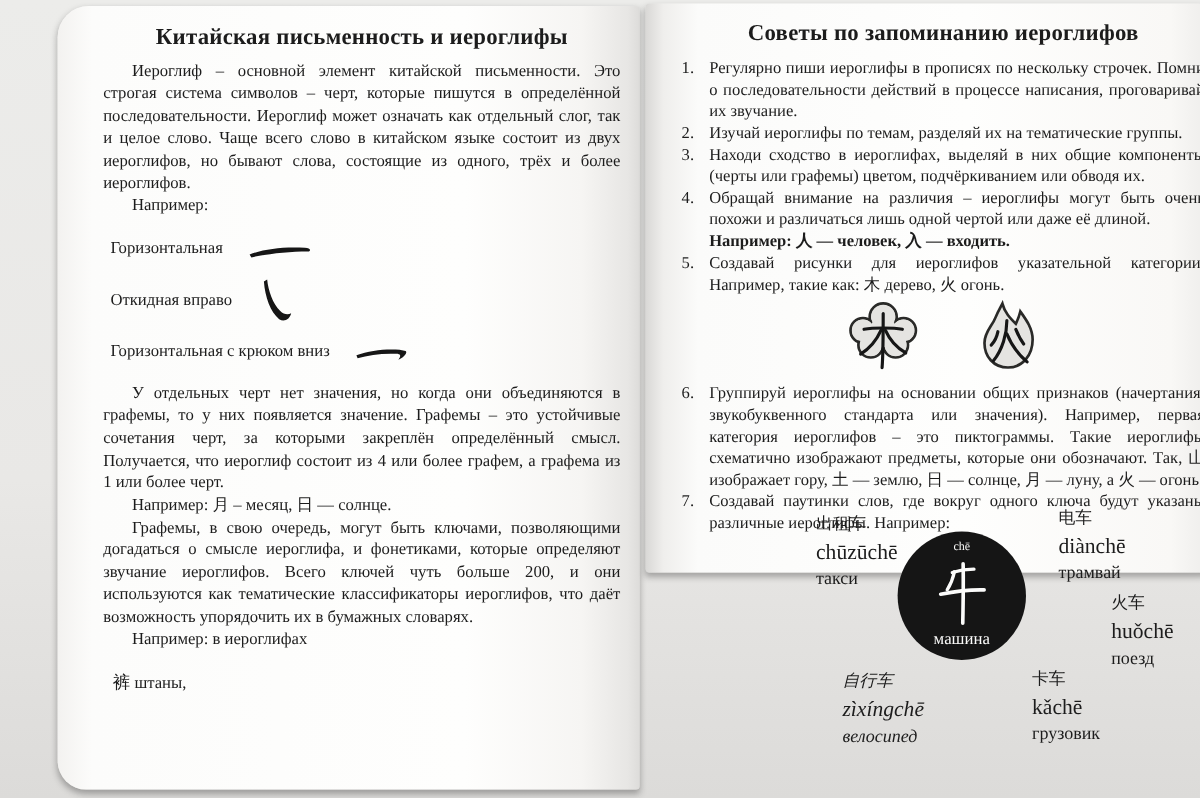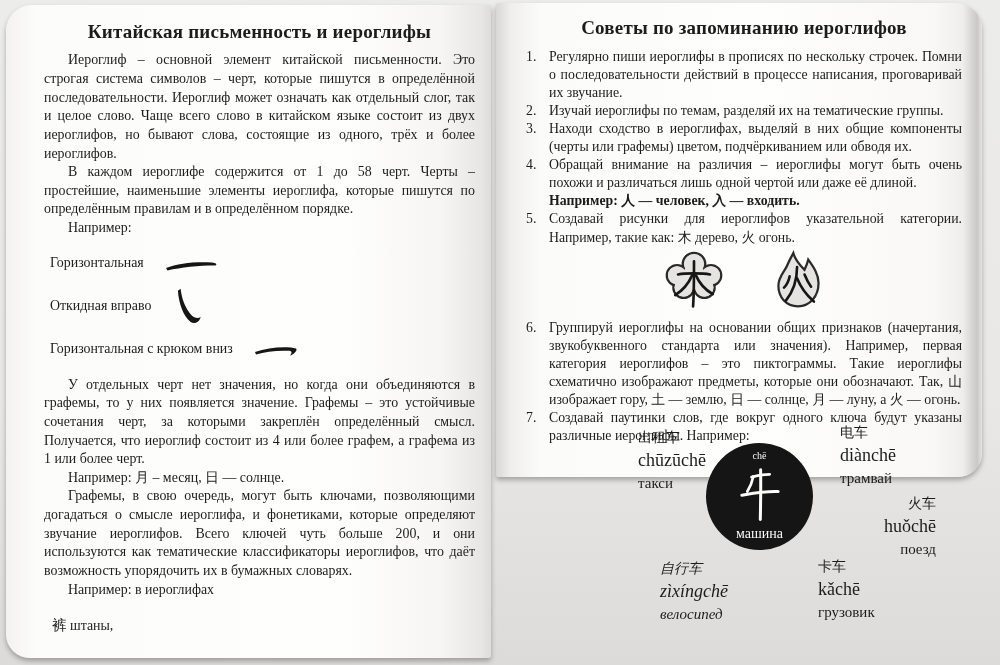--- a/index.html
+++ b/index.html
@@ -9,20 +9,21 @@
     font-family:"Liberation Serif","DejaVu Serif",serif;
     color:#1c1c1c;
   }
   .table-strip{
     position:absolute;left:0;right:0;bottom:0;height:12px;
     background:linear-gradient(90deg,#7a7a78 0%,#3a3a38 5%,#333331 55%,#59595七 70%,#6e6e6c 78%,#a4a3a1 88%,#b7b6b4 100%);
   }
   .page{
     position:absolute;box-sizing:border-box;
     box-shadow:0 3px 5px rgba(40,40,40,.35);
+    margin-left:42px;
   }
   .page-left{
     left:6px;top:5px;width:485px;height:653px;
     border-radius:26px 3px 3px 24px;
     background:linear-gradient(90deg,#f3f2f0 0%,#fcfcfb 6%,#fefefd 70%,#f6f5f3 90%,#e7e6e4 98%,#dddcda 100%);
   }
   .page-right{
     left:496px;top:3px;width:486px;height:474px;
     border-radius:3px 26px 24px 3px;
     background:linear-gradient(90deg,#d9d8d6 0%,#efeeec 3%,#fbfbfa 9%,#fefefd 55%,#f9f8f6 90%,#efeeec 96%,#c9c8c6 99%,#e4e3e1 100%);
@@ -60,21 +61,20 @@
 </style>
 </head>
 <body>
 
 <div>
 
   <div class="page page-left">
     <div class="content-left">
       <h1 class="page-title">Китайская письменность и иероглифы</h1>
       <p class="para">Иероглиф – основной элемент китайской письменности. Это строгая система символов – черт, которые пишутся в определённой последовательности. Иероглиф может означать как отдельный слог, так и целое слово. Чаще всего слово в китайском языке состоит из двух иероглифов, но бывают слова, состоящие из одного, трёх и более иероглифов.</p>
-      <p class="para">В каждом иероглифе содержится от 1 до 58 черт. Черты – простейшие, наименьшие элементы иероглифа, которые пишутся по определённым правилам и в определённом порядке.</p>
       <p class="para">Например:</p>
 
       <div class="stroke-row">
         <span>Горизонтальная</span>
         <svg width="58" height="16" viewBox="0 0 58 16">
           <path d="M2,12 C14,7.5 30,5.5 48,6.5 C52,6.8 53.5,8.2 51.5,9.6 C36,9.5 17,11.5 3.5,14.5 Z" fill="#161616"></path>
         </svg>
       </div>
       <div class="stroke-row" style="height:34px;">
         <span>Откидная вправо</span>
@@ -191,21 +191,21 @@
     <div class="web-item" style="left:142px;top:425px;">
       <div class="wi-hanzi">出租车</div>
       <div class="wi-pinyin">chūzūchē</div>
       <div class="wi-trans">такси</div>
     </div>
     <div class="web-item" style="left:344px;top:420px;">
       <div class="wi-hanzi">电车</div>
       <div class="wi-pinyin">diànchē</div>
       <div class="wi-trans">трамвай</div>
     </div>
-    <div class="web-item" style="left:388px;top:491px;text-align:right;">
+    <div class="web-item" style="left:388px;top:491px;">
       <div class="wi-hanzi">火车</div>
       <div class="wi-pinyin">huǒchē</div>
       <div class="wi-trans">поезд</div>
     </div>
     <div class="web-item" style="left:164px;top:556px;font-style:italic;">
       <div class="wi-hanzi">自行车</div>
       <div class="wi-pinyin">zìxíngchē</div>
       <div class="wi-trans">велосипед</div>
     </div>
     <div class="web-item" style="left:322px;top:554px;">

